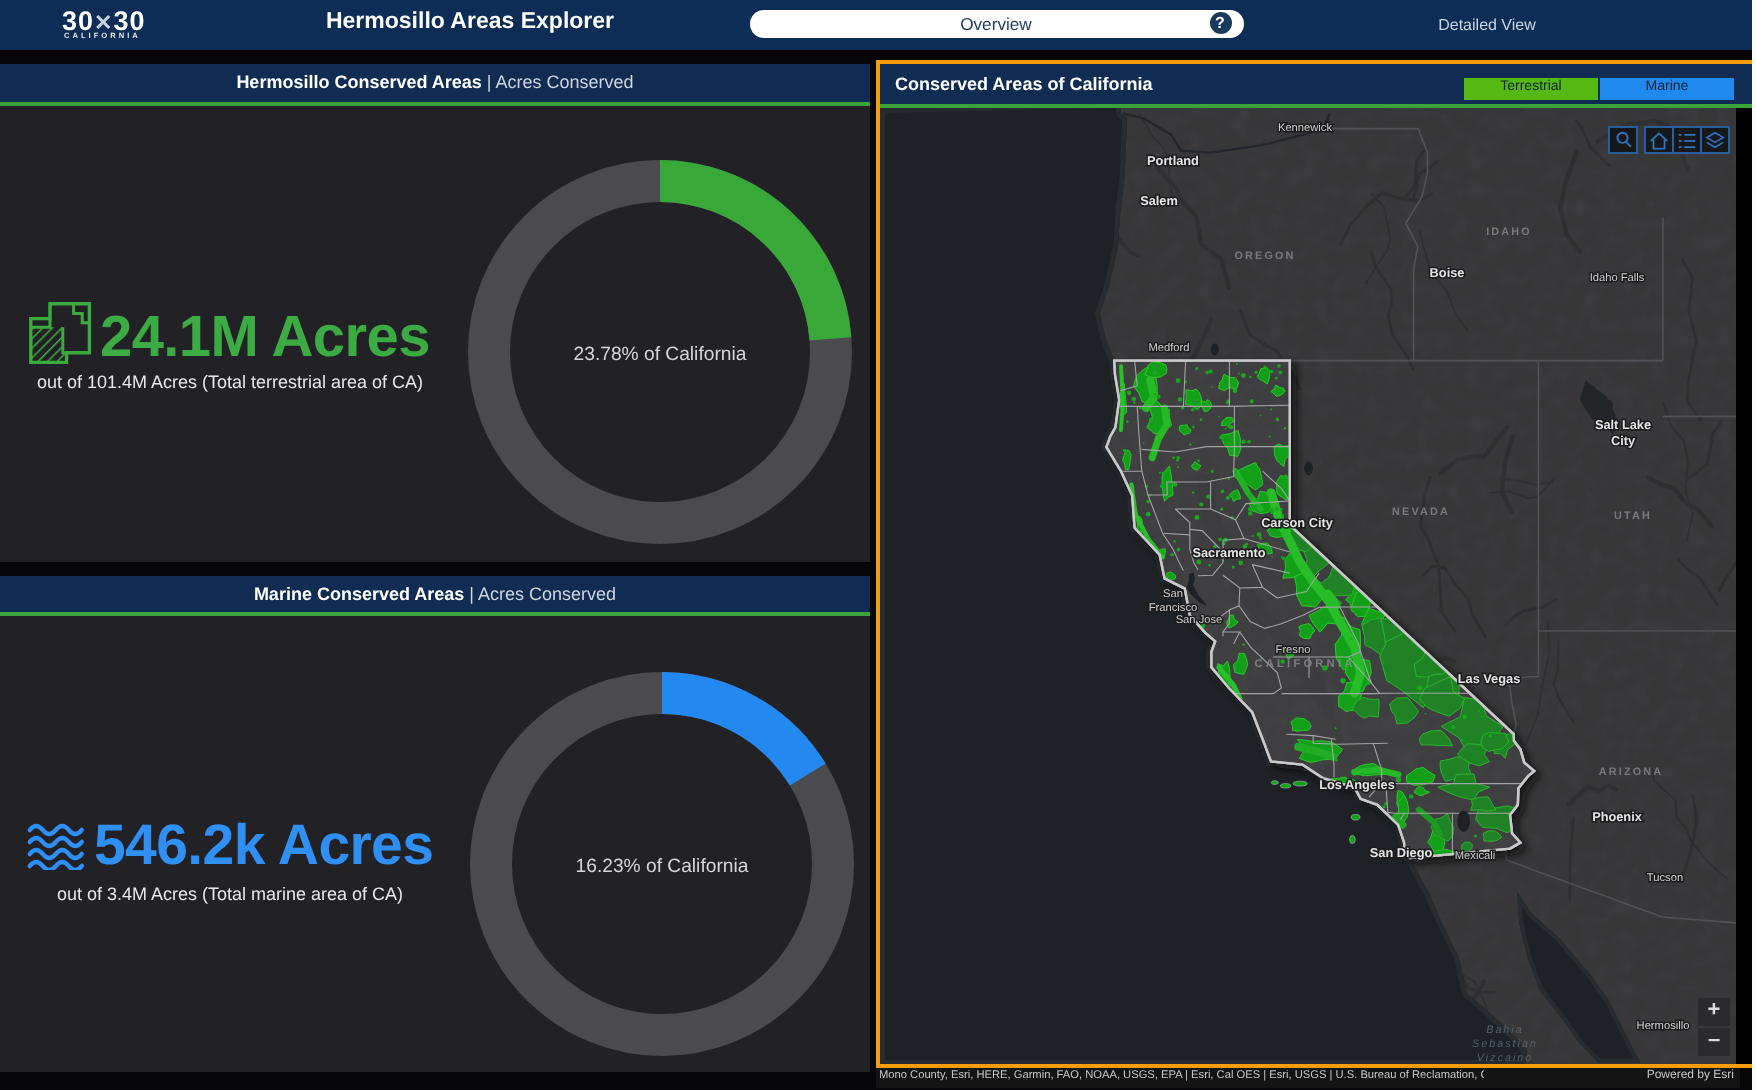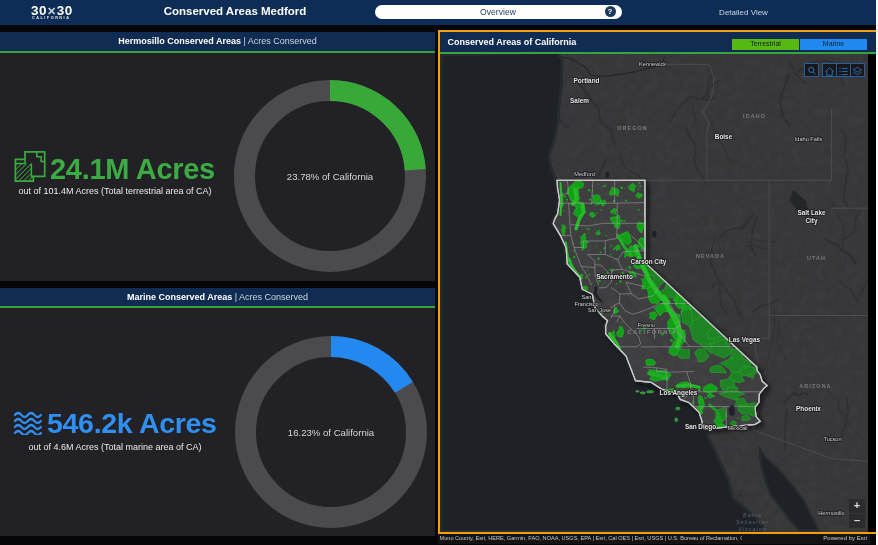--- a/index.html
+++ b/index.html
@@ -6,21 +6,21 @@
 .abs{position:absolute}
 .navy{background:#0d2d56}
 .hdrbar{background:#102c52;border-bottom:2.5px solid #3aa43c;color:#fff;font-size:9px;text-align:center;line-height:18px}
 .panel{background:#222226}
 </style></head>
 <body>
 
 <div class="abs navy" style="left:0;top:0;width:878px;height:25px">
   <div class="abs" style="left:31px;top:3px;color:#fff;font-weight:bold;font-size:13.5px;letter-spacing:0.5px">30<span style="color:#c9d2dc;font-size:11px">✕</span>30</div>
   <div class="abs" style="left:32px;top:15.5px;color:#e8e8e8;font-size:3.8px;letter-spacing:1.5px;font-weight:bold">CALIFORNIA</div>
-  <div class="abs" style="left:140px;top:5px;width:190px;text-align:center;white-space:nowrap;color:#fff;font-weight:bold;font-size:11.5px">Conserved Areas Medford</div>
+  <div class="abs" style="left:140px;top:5px;width:190px;text-align:center;white-space:nowrap;color:#fff;font-weight:bold;font-size:11.5px">Hermosillo Areas Explorer</div>
   <div class="abs" style="left:374.5px;top:4.5px;width:247px;height:14.6px;background:#fff;border-radius:8px">
     <div class="abs" style="left:0;top:0;width:100%;text-align:center;font-size:8.6px;color:#1a3a5c;line-height:14.6px">Overview</div>
     <div class="abs" style="right:6px;top:1.8px;width:11px;height:11px;border-radius:50%;background:#1a3a5c;color:#fff;font-size:8px;font-weight:bold;text-align:center;line-height:11px">?</div>
   </div>
   <div class="abs" style="left:690px;top:0;width:107px;text-align:center;color:#ccd5e0;font-size:8px;line-height:25px">Detailed View</div>
 </div>
 
 <div class="abs" style="right:0;top:0;width:2.5px;height:545px;background:#fbfbfb;z-index:50"></div>
 
 <div class="abs hdrbar" style="left:0;top:32px;width:435px;height:21px"><b>Hermosillo Conserved Areas</b> <span style="color:#cfd6df">| Acres Conserved</span></div>
@@ -50,21 +50,21 @@
 <div class="abs panel" style="left:0;top:308px;width:435px;height:228px">
   <svg width="32" height="24" viewBox="0 0 32 24" style="position:absolute;left:13px;top:103px">
 <g fill="none" stroke="#2f8ff2" stroke-width="2.3" stroke-linecap="round">
 <path d="M2,4 q3.5,-4 7,0 t7,0 t7,0 t7,0" transform="scale(0.93,1)"></path>
 <path d="M2,10 q3.5,-4 7,0 t7,0 t7,0 t7,0" transform="scale(0.93,1)"></path>
 <path d="M2,16 q3.5,-4 7,0 t7,0 t7,0 t7,0" transform="scale(0.93,1)"></path>
 <path d="M2,22 q3.5,-4 7,0 t7,0 t7,0 t7,0" transform="scale(0.93,1)"></path>
 </g>
     </svg>
   <div class="abs" style="left:47px;top:99.4px;color:#2f8ff2;font-weight:bold;font-size:28.5px;letter-spacing:-0.3px">546.2k Acres</div>
-  <div class="abs" style="left:0px;top:134px;width:230px;text-align:center;white-space:nowrap;color:#e8e8e8;font-size:9px">out of 4.6M Acres (Total marine area of CA)</div>
+  <div class="abs" style="left:0px;top:134px;width:230px;text-align:center;white-space:nowrap;color:#e8e8e8;font-size:9px">out of 3.4M Acres (Total marine area of CA)</div>
   <svg width="202" height="202" style="position:absolute;left:230px;top:23px">
 <circle cx="101" cy="101" r="85.5" fill="none" stroke="#4b4b4d" stroke-width="21.0"></circle>
 <circle cx="101" cy="101" r="85.5" fill="none" stroke="#2389f0" stroke-width="21.0" stroke-dasharray="87.2 537.2" transform="rotate(-90 101 101)"></circle>
 <text x="101" y="105" text-anchor="middle" style="font:9.6px 'Liberation Sans',sans-serif;fill:#d6d6d6">16.23% of California</text>
 </svg>
 </div>
 
 <div class="abs" style="left:437.5px;top:30px;width:459px;height:504px;border:2px solid #f59d0a;background:#000">
   <div style="background:#102c52;border-bottom:2.5px solid #3aa43c;height:21.5px;position:relative">
     <div style="position:absolute;left:8px;top:4.5px;color:#fff;font-weight:bold;font-size:9px">Conserved Areas of California</div>

